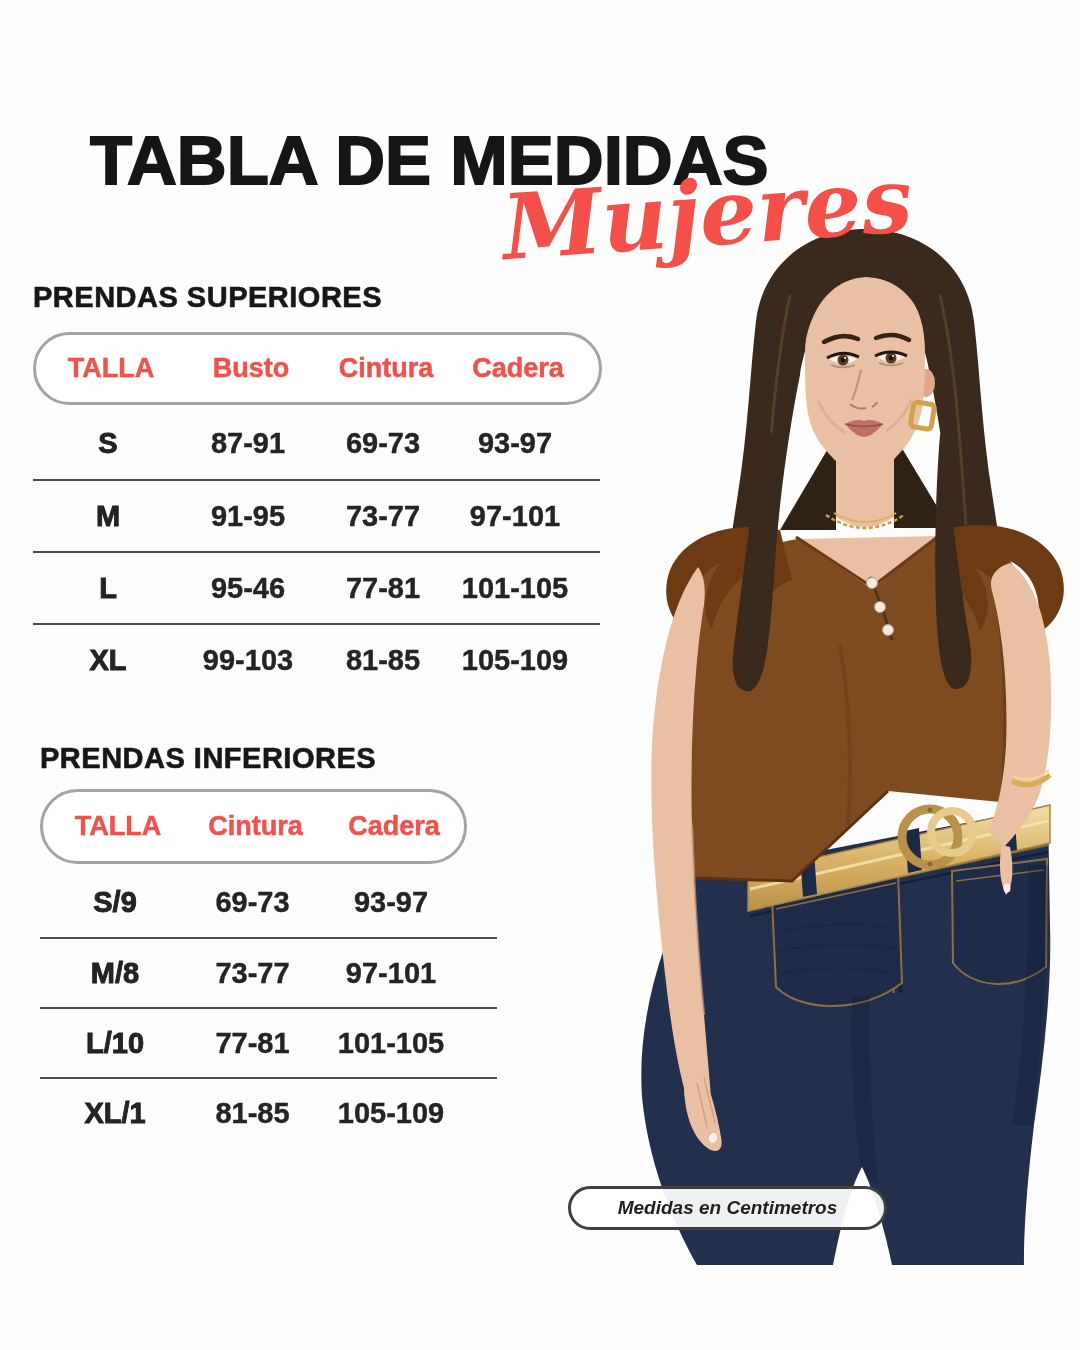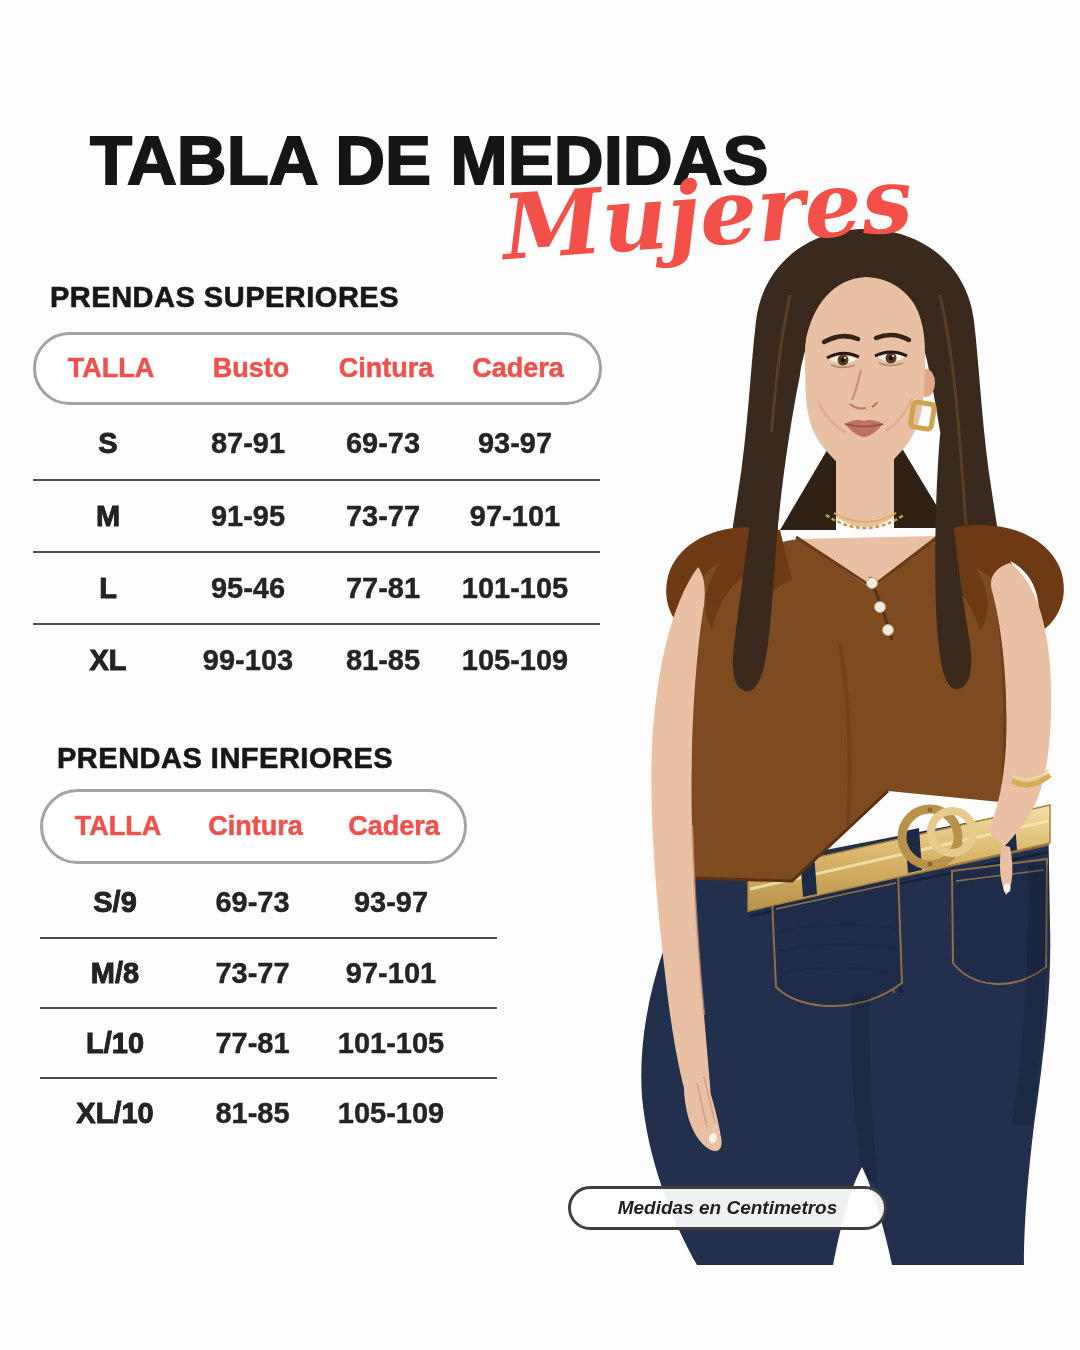--- a/index.html
+++ b/index.html
@@ -10,21 +10,21 @@
   .title{position:absolute;left:90px;top:126px;z-index:4;font-size:69px;line-height:1;
          font-weight:bold;color:#161616;-webkit-text-stroke:1.8px #161616;letter-spacing:0;}
   .subtitle{position:absolute;left:502px;top:168px;z-index:4;
             font-family:"DejaVu Serif",serif;font-style:italic;font-weight:bold;
             font-size:90px;line-height:1;color:#f3504a;transform:rotate(-4deg);}
   
   .section{position:absolute;z-index:3;}
   #sec0{left:33px;top:281px;}
   #sec1{left:40px;top:742px;}
   .sec-title{font-size:29px;line-height:32px;font-weight:bold;color:#171717;
-             -webkit-text-stroke:0.6px #171717;letter-spacing:0.5px;margin-left:17px;}
+             -webkit-text-stroke:0.6px #171717;letter-spacing:0.5px;}
   .pill{border:3px solid #a3a3a3;border-radius:40px;background:#ffffff;
         display:grid;align-items:center;}
   #sec0 .pill{width:569px;height:73px;margin-top:19px;
               grid-template-columns:150px 130px 140px 124px;padding-right:25px;}
   #sec1 .pill{width:427px;height:75px;margin-top:15px;
               grid-template-columns:150px 125px 152px;}
   .hcell{text-align:center;font-size:27px;font-weight:bold;color:#ef514c;
          -webkit-text-stroke:0.5px #ef514c;}
   .rows{margin-top:2px;}
   #sec0 .rows{width:567px;}
@@ -105,21 +105,21 @@
           <span class="cell">M/8</span>
           <span class="cell">73-77</span>
           <span class="cell">97-101</span>
         </div>
         <div class="trow">
           <span class="cell">L/10</span>
           <span class="cell">77-81</span>
           <span class="cell">101-105</span>
         </div>
         <div class="trow">
-          <span class="cell">XL/10</span>
+          <span class="cell">XL/1</span>
           <span class="cell">81-85</span>
           <span class="cell">105-109</span>
         </div>
       </div>
   </div>
 
   <div class="badge">Medidas en Centimetros</div>
 
   <div class="figure">
     <svg width="480" height="1040" viewBox="0 0 480 1040" xmlns="http://www.w3.org/2000/svg">

